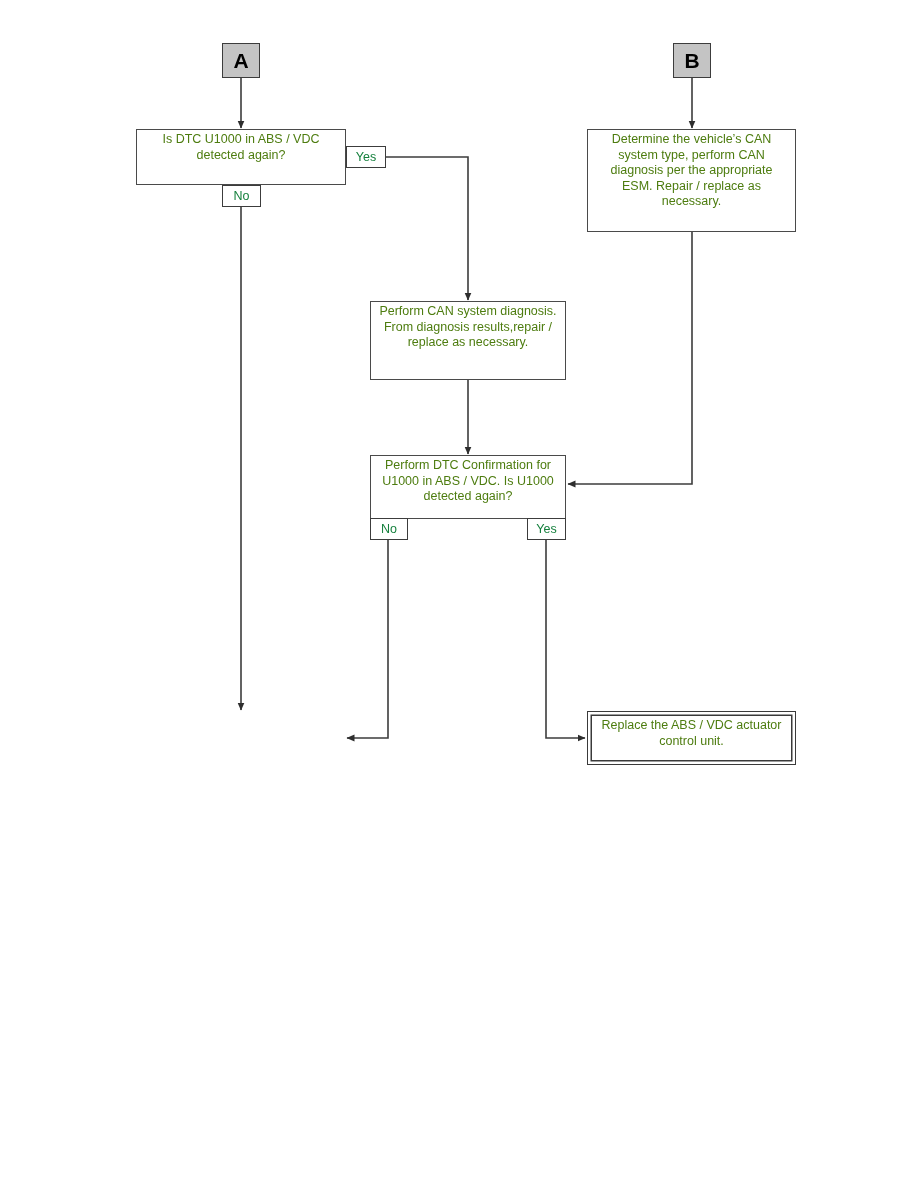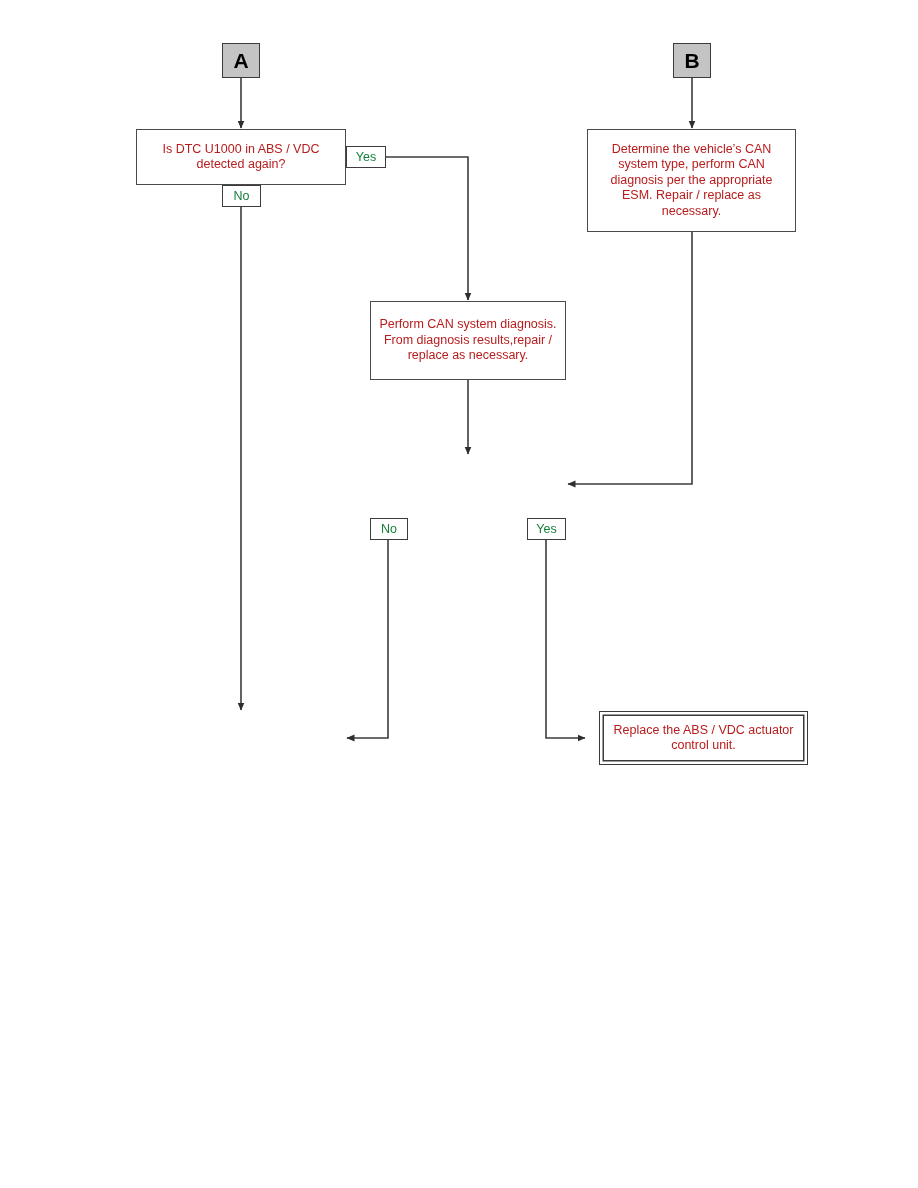--- a/index.html
+++ b/index.html
@@ -21,26 +21,25 @@
     top: 0;
     width: 918px;
     height: 1188px;
   }
   .node {
     position: absolute;
     box-sizing: border-box;
     background: #ffffff;
     border: 1.5px solid #4a4a4a;
     display: flex;
-    align-items: center;
     justify-content: center;
     text-align: center;
     font-size: 12.5px;
     line-height: 15.5px;
-    color: #b91c1c;
+    color: #4d7c0f;
     padding: 2px 6px;
   }
   .node.terminal {
     border: 1.5px solid #3a3a3a;
     box-shadow: inset 0 0 0 2.5px #ffffff, inset 0 0 0 4px #3a3a3a;
     padding: 6px 10px;
   }
   .connector-tag {
     position: absolute;
     box-sizing: border-box;
@@ -120,23 +119,26 @@
   </div>
 
   <div class="node" style="left:370px; top:301px; width:196px; height:79px;">
     <span>Perform CAN system diagnosis. From diagnosis results,repair / replace as necessary.</span>
   </div>
 
   <div class="node" style="left:587px; top:129px; width:209px; height:103px;">
     <span>Determine the vehicle’s CAN system type, perform CAN diagnosis per the appropriate ESM. Repair / replace as necessary.</span>
   </div>
 
+  <div class="node" style="left:370px; top:455px; width:196px; height:64px;">
+    <span>Perform DTC Confirmation for U1000 in ABS / VDC. Is U1000 detected again?</span>
+  </div>
 
 
-  <div class="node terminal" style="left:587px; top:711px; width:209px; height:54px;margin-left:12px;">
+  <div class="node terminal" style="left:587px; top:711px; width:209px; height:54px;">
     <span>Replace the ABS / VDC actuator control unit.</span>
   </div>
 
   <div class="edge-label" style="left:346px; top:146px; width:40px; height:22px;">
     <span>Yes</span>
   </div>
 
   <div class="edge-label" style="left:222px; top:185px; width:39px; height:22px;">
     <span>No</span>
   </div>

